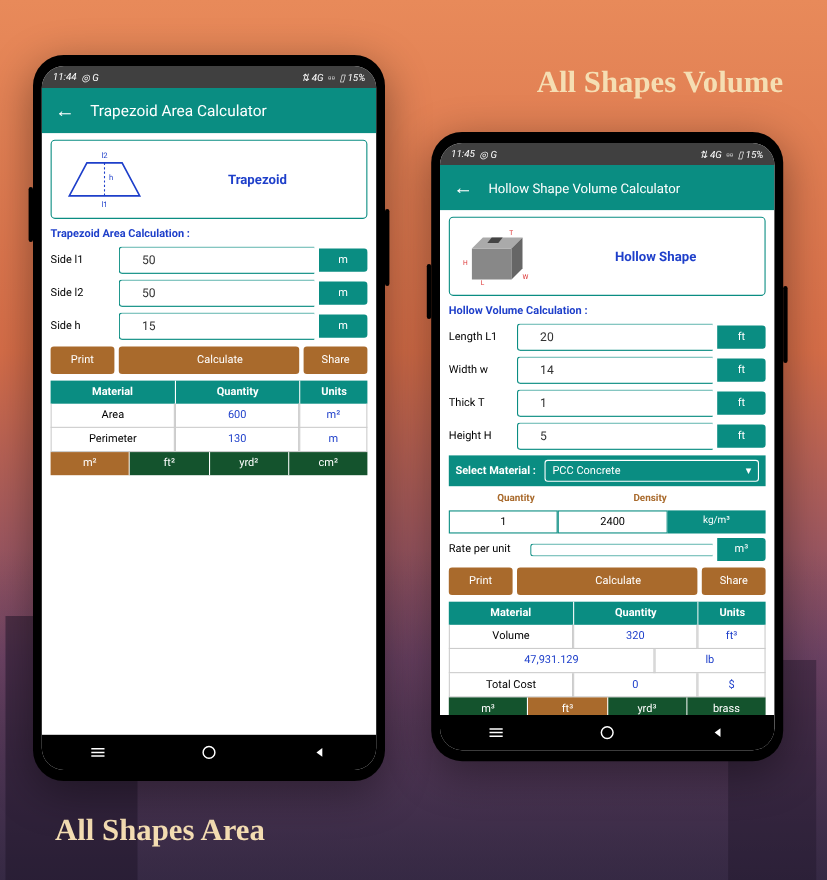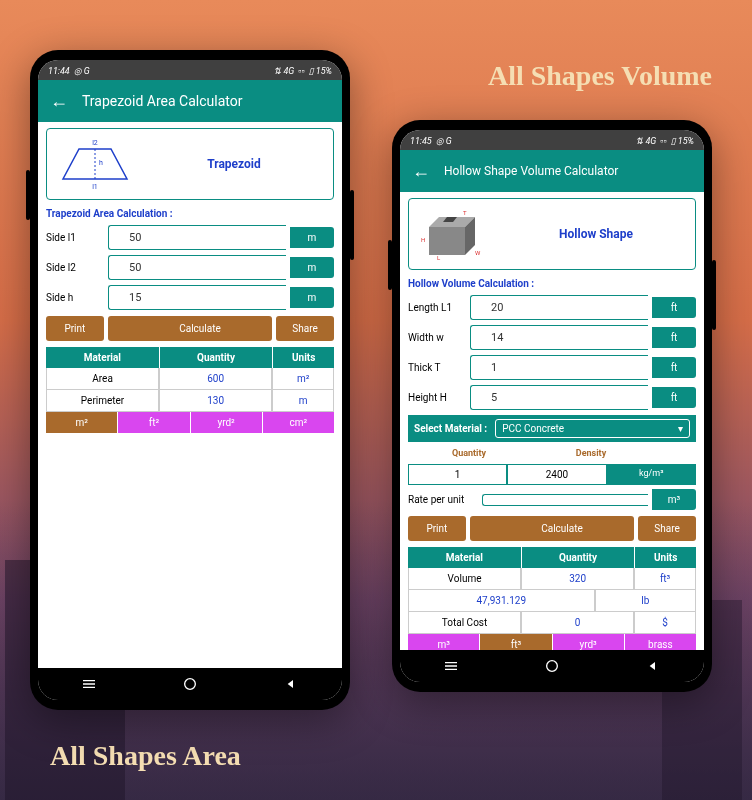--- a/index.html
+++ b/index.html
@@ -164,21 +164,21 @@
   text-align: center;
   padding: 5px 0;
   font-size: 10px;
   border: 1px solid #ccc;
   border-top: none;
 }
 .result-row .col-qty { color: #1e3fca; }
 .result-row .col-unit { color: #1e3fca; }
 .unit-tabs > div {
   flex: 1;
-  background: #d946ef;
+  background: #14532d;
   color: #fff;
   text-align: center;
   padding: 5px 0;
   font-size: 10px;
   border-right: 1px solid #fff;
 }
 .unit-tabs > div.active { background: #a96a2c; }
 .unit-tabs > div:last-child { border-right: none; }
 
 .navbar {

